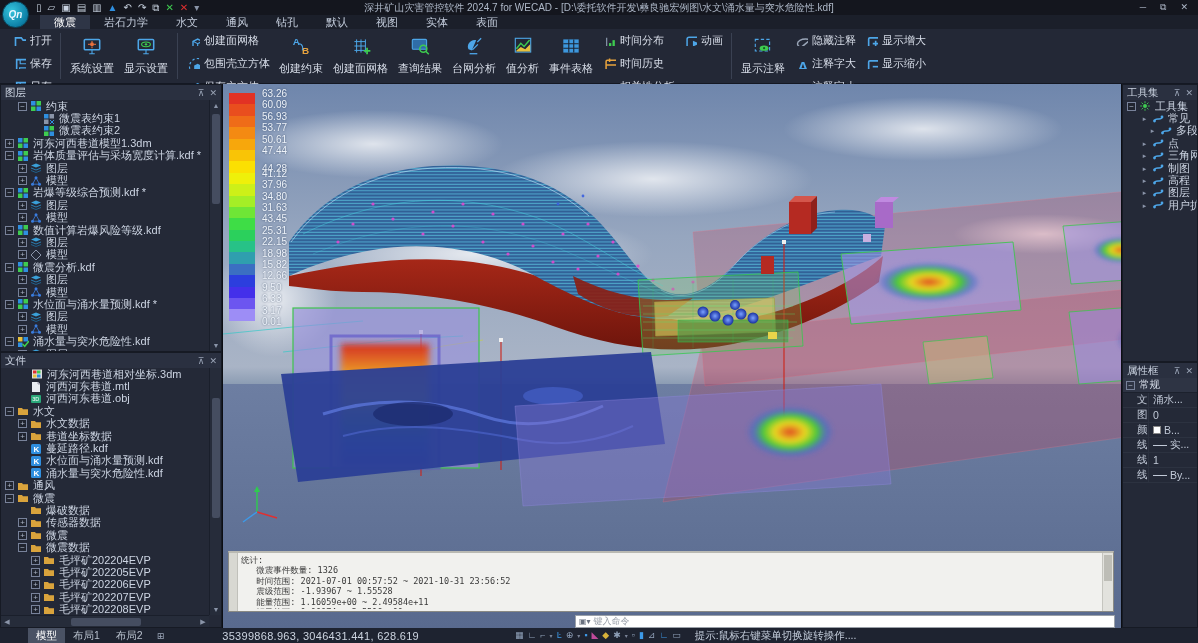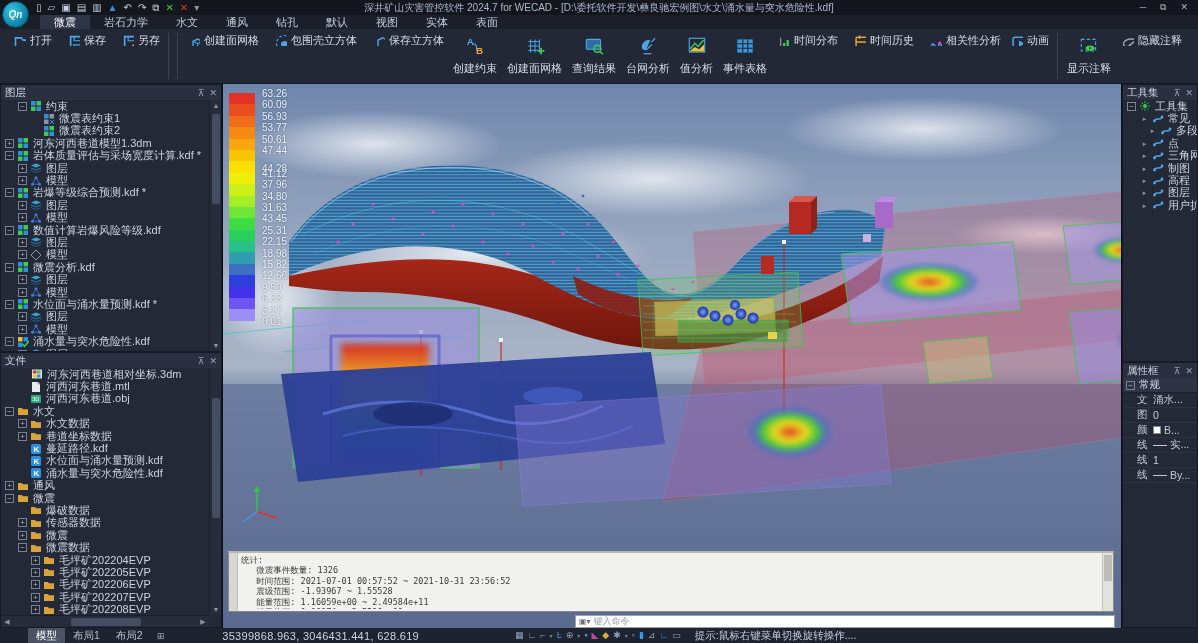--- a/index.html
+++ b/index.html
@@ -21,21 +21,21 @@
   .menu-tab{padding:0 14px;font-size:11px;line-height:14px;color:#c3ccdb;}
   .menu-tab.active{background:#2e3546;color:#fff;}
 
   
   #ribbon{position:absolute;left:0;top:29px;width:1198px;height:55px;background:#232836;border-bottom:1px solid #141823;display:flex;align-items:flex-start;padding:3px 4px 0 8px;}
   .rb-sep{width:1px;height:46px;background:#3a4152;margin:1px 4px 0 4px;flex:0 0 auto;}
   .rb-group{display:flex;align-items:flex-start;flex:0 0 auto;}
   .rb-big{display:flex;flex-direction:column;align-items:center;padding:1px 5px;cursor:default;}
   .rb-big .ric{height:26px;display:flex;align-items:center;}
   .rb-big .rlb{font-size:11px;color:#d7dde8;white-space:nowrap;margin-top:2px;}
-  .rb-stack{display:flex;flex-direction:row;justify-content:center;padding:1px 4px;gap:14px;}
+  .rb-stack{display:flex;flex-direction:column;justify-content:center;padding:1px 4px;gap:8px;}
   .rb-small{display:flex;align-items:center;gap:4px;height:15px;cursor:default;}
   .rb-small .rlb{font-size:11px;color:#d7dde8;white-space:nowrap;}
 
   
   .panel{position:absolute;background:#242937;border:1px solid #161a24;}
   .p-head{height:15px;background:#2a3040;display:flex;align-items:center;padding:0 4px;font-size:10.5px;color:#ccd4e2;}
   .p-head .ph-tools{margin-left:auto;display:flex;gap:5px;align-items:center;color:#9aa4b6;font-size:9px;}
   .p-body{position:absolute;left:0;right:12px;top:15px;bottom:0;overflow:hidden;}
   .tree-row{display:flex;align-items:center;height:12.4px;white-space:nowrap;font-size:11px;color:#ccd4e2;cursor:default;}
   .tree-row .exp{width:9px;height:9px;flex:0 0 9px;margin-right:3px;border:1px solid #78829a;color:#aab4c6;font-size:8px;line-height:7px;text-align:center;background:#20242f;}
@@ -150,20 +150,44 @@
          <span><svg width="14" height="14" viewBox="0 0 12 12" xmlns="http://www.w3.org/2000/svg">
                 <path d="M4 4h10.5L17 6.5V16H4z" fill="none" stroke="#4da6e8" stroke-width="1.4"></path>
                 <path d="M7 4v3.5h6V4" fill="none" stroke="#4da6e8"></path>
                 <path d="M8 14l6-6 2 2-6 6H8z" fill="#e3a23a"></path>
               </svg></span>
          <span class="rlb">另存</span>
           </div>
         </div>
       </div>
       <div class="rb-sep"></div>
+      <div class="rb-group">
+        <div class="rb-big">
+         <span class="ric">
+            <svg width="22" height="22" viewBox="0 0 20 20" xmlns="http://www.w3.org/2000/svg">
+              <rect x="3" y="4" width="14" height="9.5" rx="1" fill="none" stroke="#4da6e8" stroke-width="1.4"></rect>
+              <path d="M7.5 17h5M10 13.5V17" stroke="#4da6e8" fill="none"></path>
+              <circle cx="10" cy="8.5" r="1.8" fill="#e8703d"></circle>
+              <path d="M10 5.5v1.5M10 10.5V12M6.5 8.5H8M12 8.5h1.5" stroke="#e8703d"></path>
+            </svg>
+          </span>
+         <span class="rlb">系统设置</span>
+        </div>
+        <div class="rb-big">
+         <span class="ric">
+            <svg width="22" height="22" viewBox="0 0 20 20" xmlns="http://www.w3.org/2000/svg">
+              <rect x="3" y="4" width="14" height="9.5" rx="1" fill="none" stroke="#4da6e8" stroke-width="1.4"></rect>
+              <path d="M7.5 17h5M10 13.5V17" stroke="#4da6e8" fill="none"></path>
+              <ellipse cx="10" cy="8.5" rx="4" ry="2.2" fill="none" stroke="#3ecc50"></ellipse>
+              <circle cx="10" cy="8.5" r="1.1" fill="#3ecc50"></circle>
+            </svg>
+          </span>
+         <span class="rlb">显示设置</span>
+        </div>
+      </div>
       <div class="rb-sep"></div>
       <div class="rb-group">
         <div class="rb-stack">
           <div class="rb-small">
          <span><svg width="14" height="14" viewBox="0 0 12 12" xmlns="http://www.w3.org/2000/svg">
                 <path d="M6 8l4-2 4 2v5l-4 2-4-2z" fill="none" stroke="#4da6e8" stroke-width="1.2"></path>
                 <path d="M6 8l4 2 4-2M10 10v5" stroke="#4da6e8" fill="none"></path>
                 <circle cx="15.5" cy="4.5" r="1.4" fill="#4da6e8"></circle>
               </svg></span>
          <span class="rlb">创建面网格</span>

